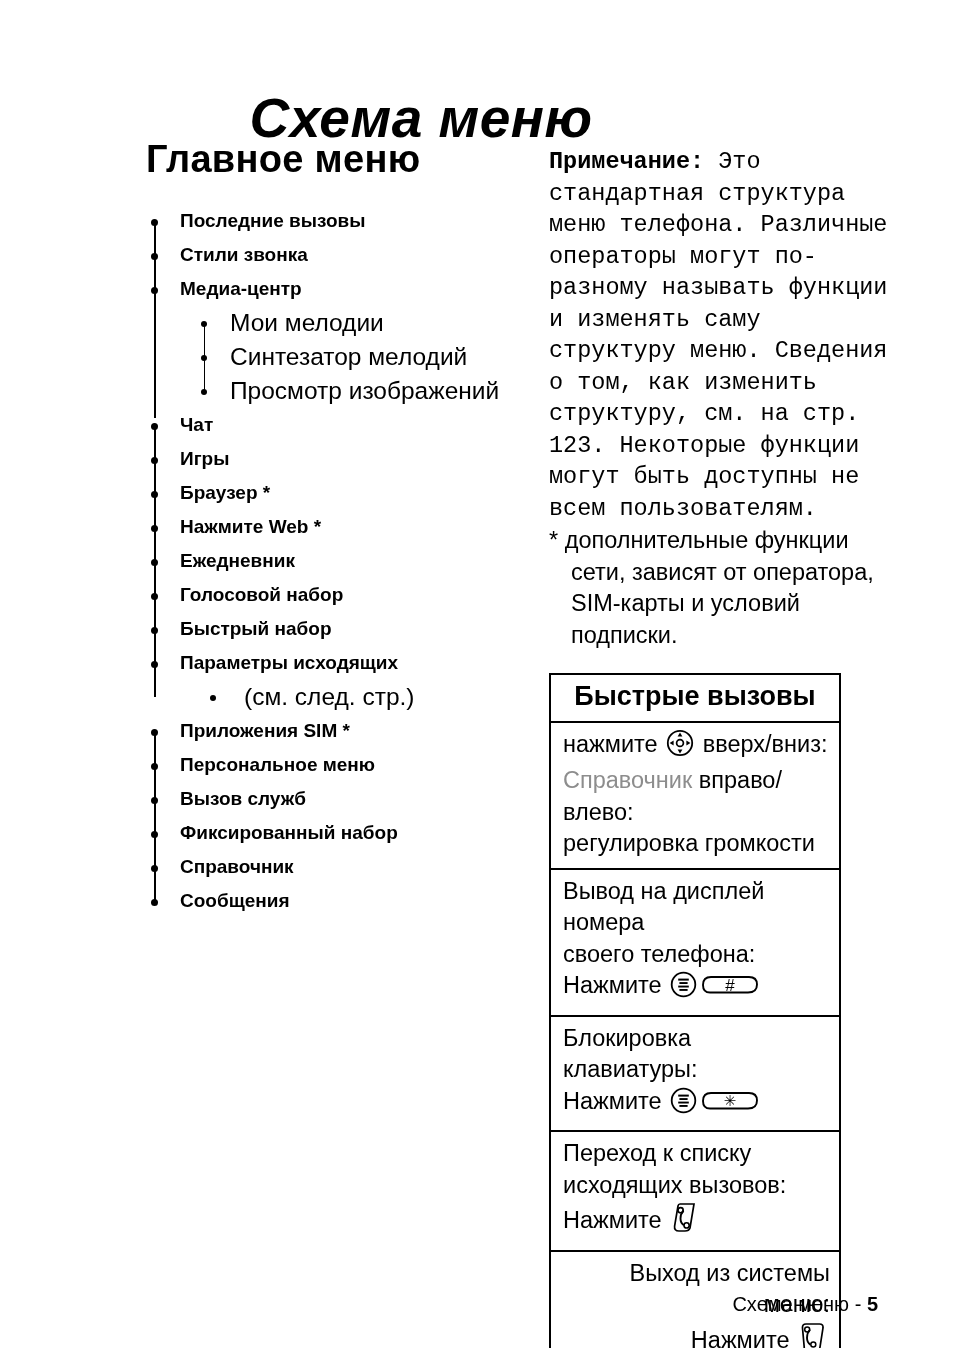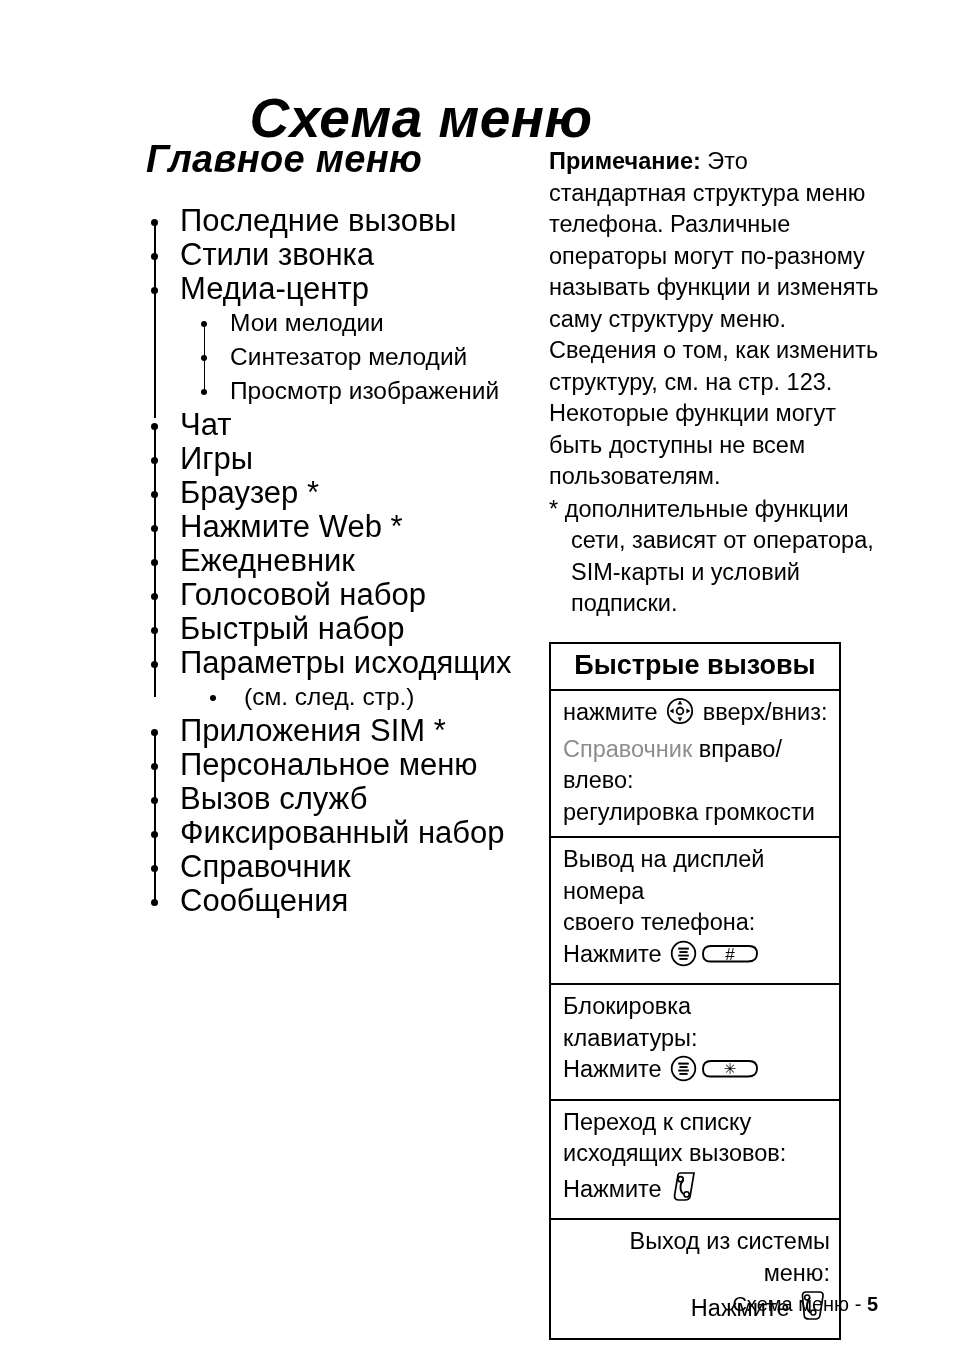--- a/index.html
+++ b/index.html
@@ -47,38 +47,37 @@
     position: absolute;
     left: 549px;
     top: 146px;
     width: 340px;
   }
 
   
   .section-heading {
     font-size: 38px;
     font-weight: bold;
-    font-style: italic;
     line-height: 1.05;
     margin: 0 0 24px 0;
     letter-spacing: 0.3px;
   }
 
   
   .menu-tree {
     position: relative;
     margin: 0;
     padding: 0;
     list-style: none;
   }
   .menu-item {
     position: relative;
     padding-left: 34px;
-    font-size: 31px;
-    font-weight: normal;
+    font-size: 19px;
+    font-weight: bold;
     line-height: 34px;
     white-space: nowrap;
   }
   
   .menu-item::before {
     content: "";
     position: absolute;
     left: 5px;
     top: 15px;
     width: 7px;
@@ -146,20 +145,21 @@
   }
   .sub-item.indent-more::before {
     left: 64px;
   }
 
   
   .note {
     font-size: 23.5px;
     line-height: 31.5px;
     margin: 0;
+    font-family: Liberation Mono, monospace;
   }
   .note b { font-weight: bold; }
 
   .footnote {
     font-size: 23.5px;
     line-height: 31.5px;
     margin: 0;
     padding-left: 22px;
     text-indent: -22px;
     margin-top: 1px;

